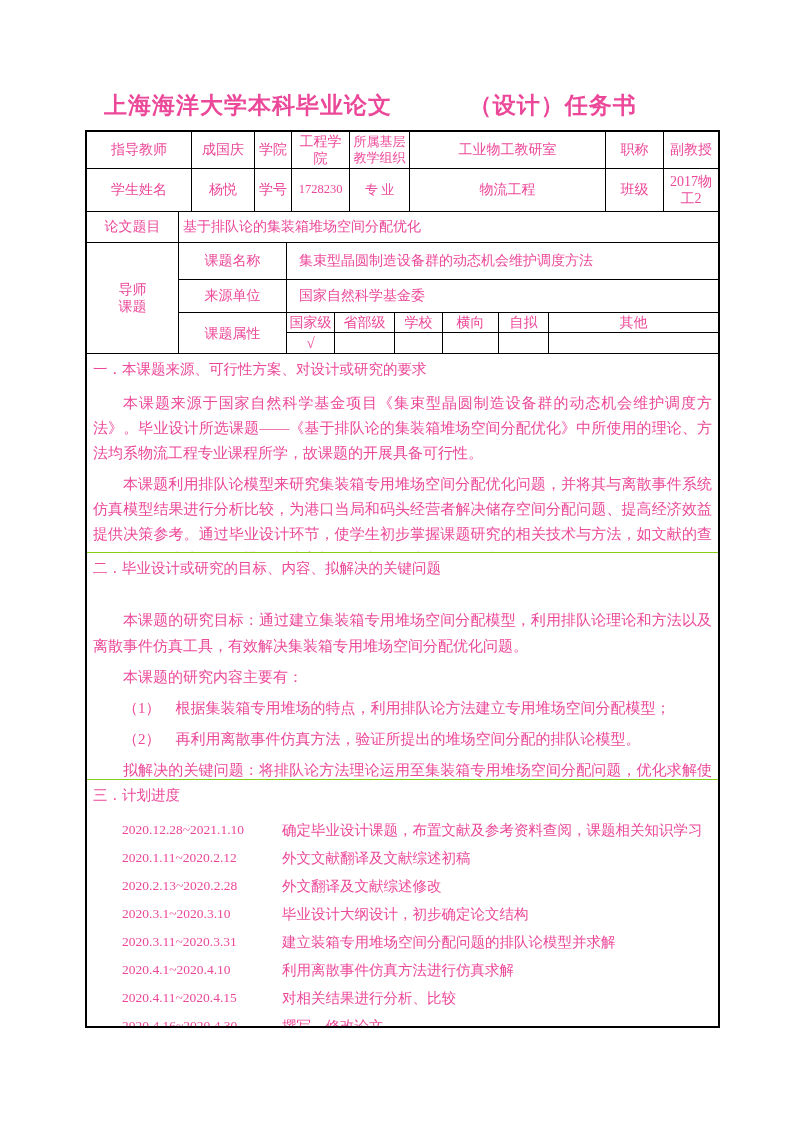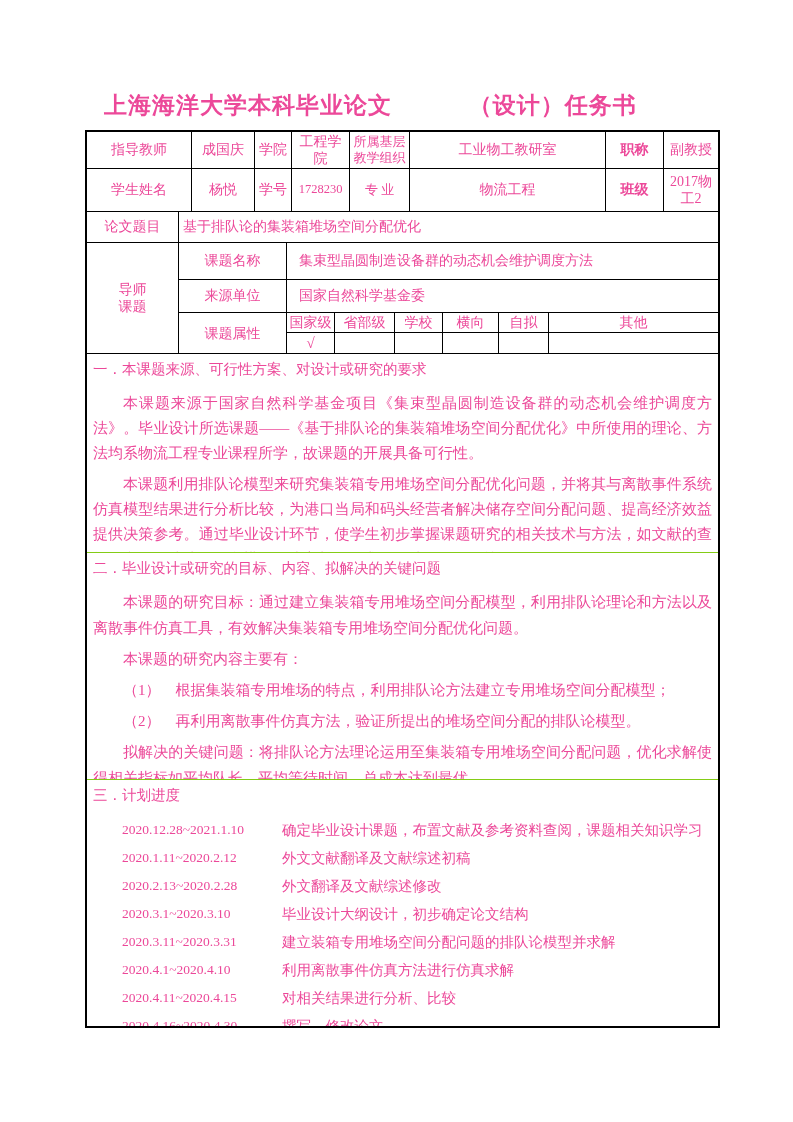--- a/index.html
+++ b/index.html
@@ -34,21 +34,21 @@
     border-right:1px solid #000;
     display:flex; align-items:center; justify-content:center;
     text-align:center; padding:1px 2px; overflow:hidden;
     line-height:1.25;
   }
   .c.last { border-right:none; }
   .c.left { justify-content:flex-start; text-align:left; }
   .col { display:flex; flex-direction:column; }
 
   .w-c1{width:105px;} .w-c2{width:63px;} .w-c3{width:37px;} .w-c4{width:58px;}
-  .w-c5{width:60px; font-size:13px;} .w-c6{width:196px;} .w-c7{width:58px;font-weight:bold;}
+  .w-c5{width:60px; font-size:13px;} .w-c6{width:196px;} .w-c7{width:58px;}
   .w-c8{flex:1;}
   .num{font-size:12.5px;}
   .w-lab1{width:92px;} .w-lab2{width:108px;}
 
   .attr-h{height:20px; border-bottom:1px solid #000; display:flex;align-items:center;}
   .attr-b{flex:1; display:flex;}
   .a1{width:48px;} .a2{width:60px;} .a3{width:48px;} .a4{width:56px;} .a5{width:50px;} .a6{flex:1;}
 
   .section {
     border-bottom:1px solid #84cc16;
@@ -149,21 +149,21 @@
     </div>
 
     <div class="section" style="height:199px">
       <div class="sec-head">一．本课题来源、可行性方案、对设计或研究的要求</div>
       <p style="margin-top:10px">本课题来源于国家自然科学基金项目《集束型晶圆制造设备群的动态机会维护调度方法》。毕业设计所选课题——《基于排队论的集装箱堆场空间分配优化》中所使用的理论、方法均系物流工程专业课程所学，故课题的开展具备可行性。</p>
       <p>本课题利用排队论模型来研究集装箱专用堆场空间分配优化问题，并将其与离散事件系统仿真模型结果进行分析比较，为港口当局和码头经营者解决储存空间分配问题、提高经济效益提供决策参考。通过毕业设计环节，使学生初步掌握课题研究的相关技术与方法，如文献的查阅、翻译、综述，数学模型的建立与优化求解，结果的分析等。</p>
     </div>
 
     <div class="section s2" style="height:227px">
       <div class="sec-head">二．毕业设计或研究的目标、内容、拟解决的关键问题</div>
-      <p style="margin-top:9px">本课题的研究目标：通过建立集装箱专用堆场空间分配模型，利用排队论理论和方法以及离散事件仿真工具，有效解决集装箱专用堆场空间分配优化问题。</p>
+      <p style="margin-top:27px">本课题的研究目标：通过建立集装箱专用堆场空间分配模型，利用排队论理论和方法以及离散事件仿真工具，有效解决集装箱专用堆场空间分配优化问题。</p>
       <p>本课题的研究内容主要有：</p>
       <p>（1）　根据集装箱专用堆场的特点，利用排队论方法建立专用堆场空间分配模型；</p>
       <p>（2）　再利用离散事件仿真方法，验证所提出的堆场空间分配的排队论模型。</p>
       <p>拟解决的关键问题：将排队论方法理论运用至集装箱专用堆场空间分配问题，优化求解使得相关指标如平均队长、平均等待时间、总成本达到最优。</p>
     </div>
 
     <div class="section lastsec">
       <div class="sec-head">三．计划进度</div>
       <div class="sched">
         <div class="sched-row">

